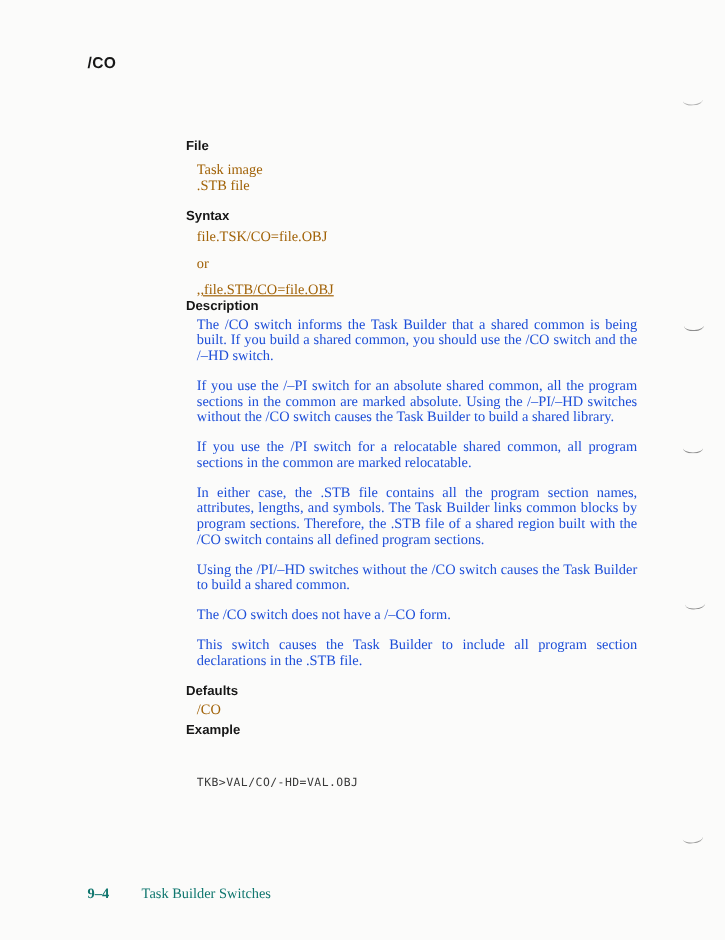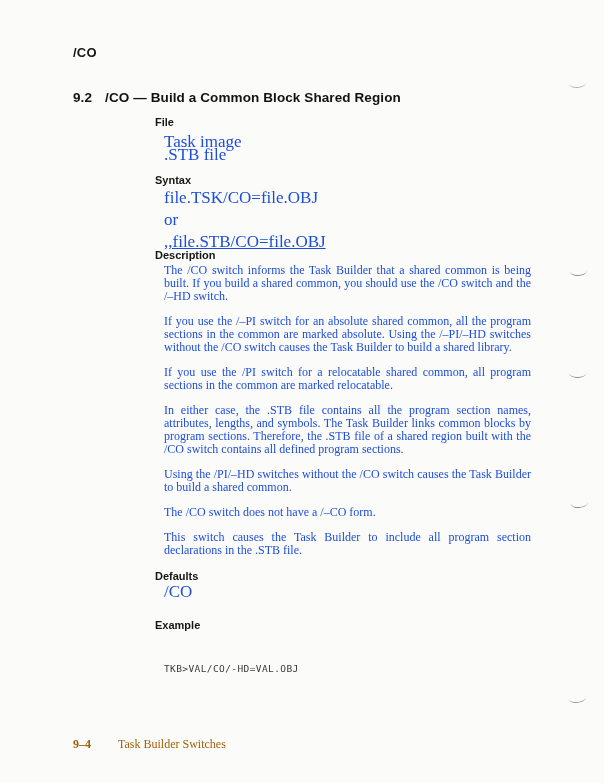--- a/index.html
+++ b/index.html
@@ -34,21 +34,21 @@
   .content {
     position: absolute; left: 144px; top: 115px; width: 392px;
   }
   .blk-label {
     font-family: "Liberation Sans", sans-serif;
     font-weight: bold; font-size: 11px; color: #161616;
     line-height: 14px;
     padding-left: 11px;
   }
   .body-text {
-    font-size: 17px; line-height: 13px; color: #1d4ed8;
+    font-size: 12px; line-height: 13px; color: #a16207;
   }
   .indent { padding-left: 20px; }
   .para {
     padding-left: 20px; width: 367px;
     text-align: justify;
     font-size: 12px; line-height: 13px; color: #1d4ed8;
   }
   .file-lines   { margin-top: 6px; }
   .lbl-syntax   { margin-top: 12px; }
   .syn-1        { margin-top: 4px; }
@@ -58,32 +58,32 @@
   .p0 { margin-top: 2px; }
   .p1 { margin-top: 9px; }
   .p2 { margin-top: 9px; }
   .p3 { margin-top: 8px; }
   .p4 { margin-top: 8px; }
   .p5 { margin-top: 9px; }
   .lbl-effect   { margin-top: 9px; }
   .effect-text  { margin-top: 2px; }
   .lbl-defaults { margin-top: 11px; }
   .defaults-val { margin-top: 2px; }
-  .lbl-example  { margin-top: 20px; }
+  .lbl-example  { margin-top: 4px; }
   .code-block {
     margin-top: 3px; padding-left: 20px;
     font-family: "DejaVu Sans Mono", monospace;
     font-size: 9.5px; line-height: 13.5px; color: #3a3a3a;
     letter-spacing: 0.4px; white-space: pre;
   }
 
   
   .footer {
     position: absolute; left: 73px; top: 737px;
-    font-size: 12px; color: #a16207;
+    font-size: 12px; color: #0f766e;
   }
   .footer .pg { font-weight: bold; margin-right: 27px; }
 
   
   .change-bar {
     position: absolute;
     width: 17px; height: 5px;
     border-bottom: 1.6px solid #7a7a7a;
     border-radius: 0 0 9px 9px / 0 0 5px 5px;
     opacity: 0.85;
@@ -94,23 +94,20 @@
   .cb4 { left: 571px; top: 502px; transform: rotate(-5deg); }
   .cb5 { left: 569px; top: 697px; transform: rotate(-6deg); opacity:.7; }
 </style>
 </head>
 <body>
 
 <div class="page">
 
   <div class="running-head">/CO</div>
 
-  <div class="section-heading">
-    <span class="num">9.2</span><span>/CO — Build a Common Block Shared Region</span>
-  </div>
 
   <div class="content">
 
     <div class="blk-label lbl-file">File</div>
     <div class="file-lines body-text indent">
       <div>Task image</div>
       <div>.STB file</div>
     </div>
 
     <div class="blk-label lbl-syntax">Syntax</div>

